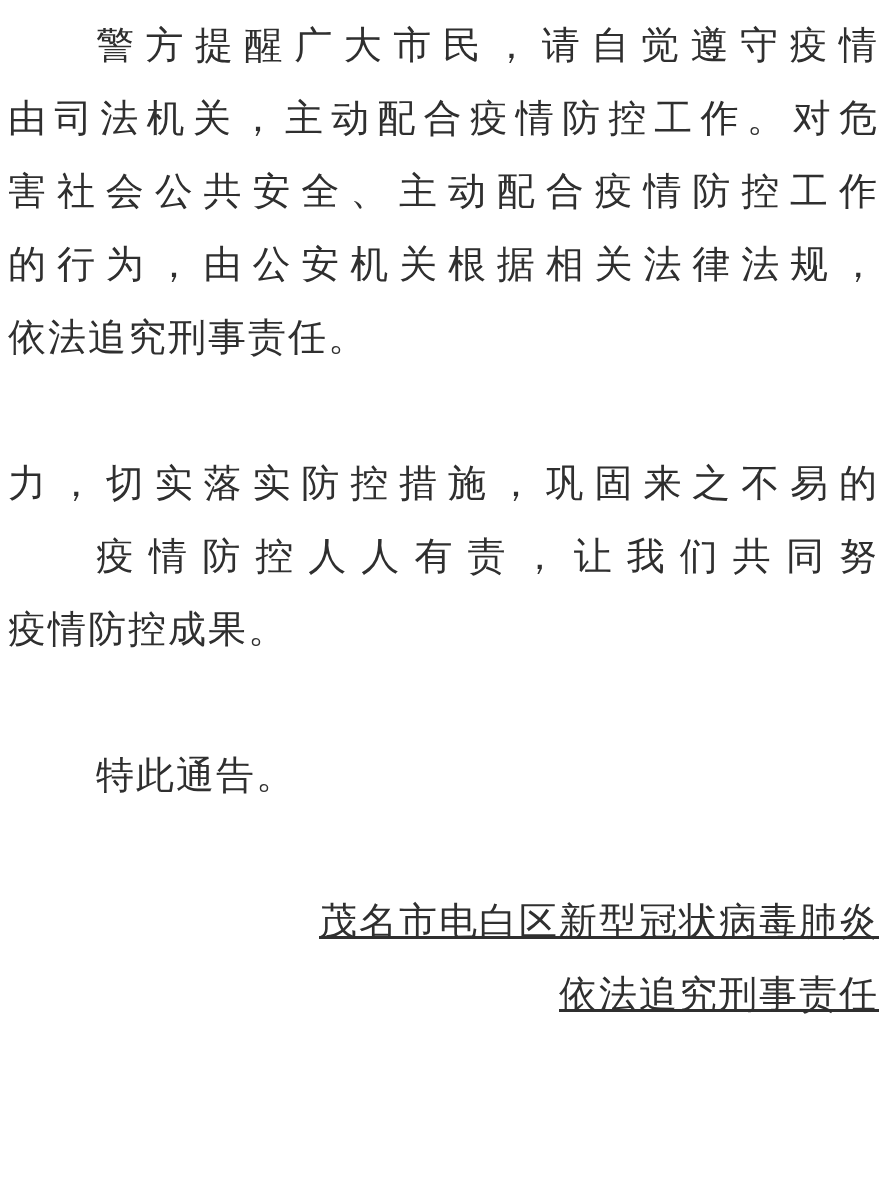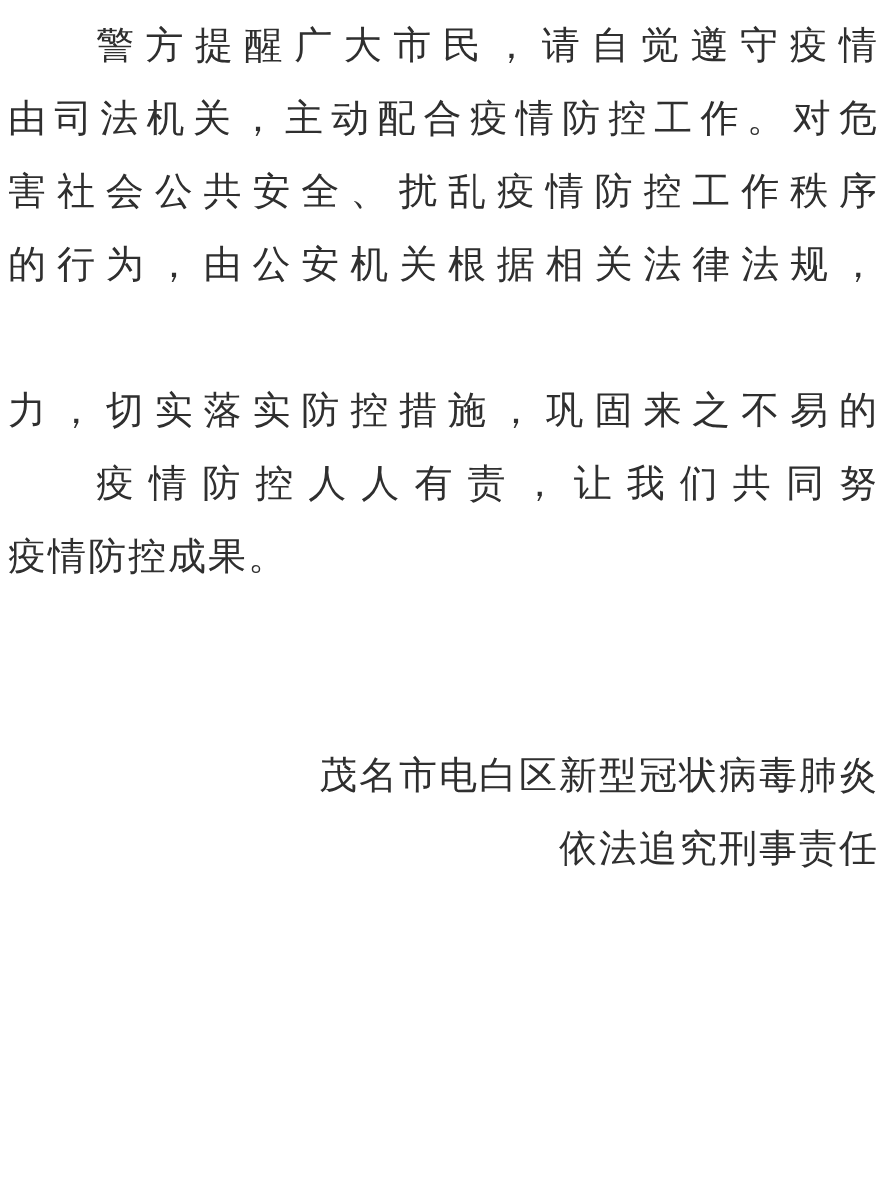--- a/index.html
+++ b/index.html
@@ -32,42 +32,45 @@
     text-align: justify;
     text-align-last: justify;
     text-justify: inter-character;
   }
   .ind {
     text-indent: 88px;
   }
   .right {
     text-align: right;
     text-align-last: right;
+    text-decoration: underline;
   }
   .blank {
     
   }
 </style>
 </head>
 <body>
 
 <div class="doc">
 
   <div class="line j ind">警方提醒广大市民，请自觉遵守疫情</div>
   <div class="line j">由司法机关，主动配合疫情防控工作。对危</div>
-  <div class="line j">害社会公共安全、扰乱疫情防控工作秩序</div>
+  <div class="line j">害社会公共安全、主动配合疫情防控工作</div>
   <div class="line j">的行为，由公安机关根据相关法律法规，</div>
+  <div class="line">依法追究刑事责任。</div>
 
   <div class="line blank"></div>
 
   <div class="line j">力，切实落实防控措施，巩固来之不易的</div>
   <div class="line j ind">疫情防控人人有责，让我们共同努</div>
   <div class="line">疫情防控成果。</div>
 
   <div class="line blank"></div>
 
+  <div class="line ind">特此通告。</div>
 
   <div class="line blank"></div>
 
   <div class="line right">茂名市电白区新型冠状病毒肺炎</div>
   <div class="line right">依法追究刑事责任</div>
 
 </div>
 
 </body></html>

